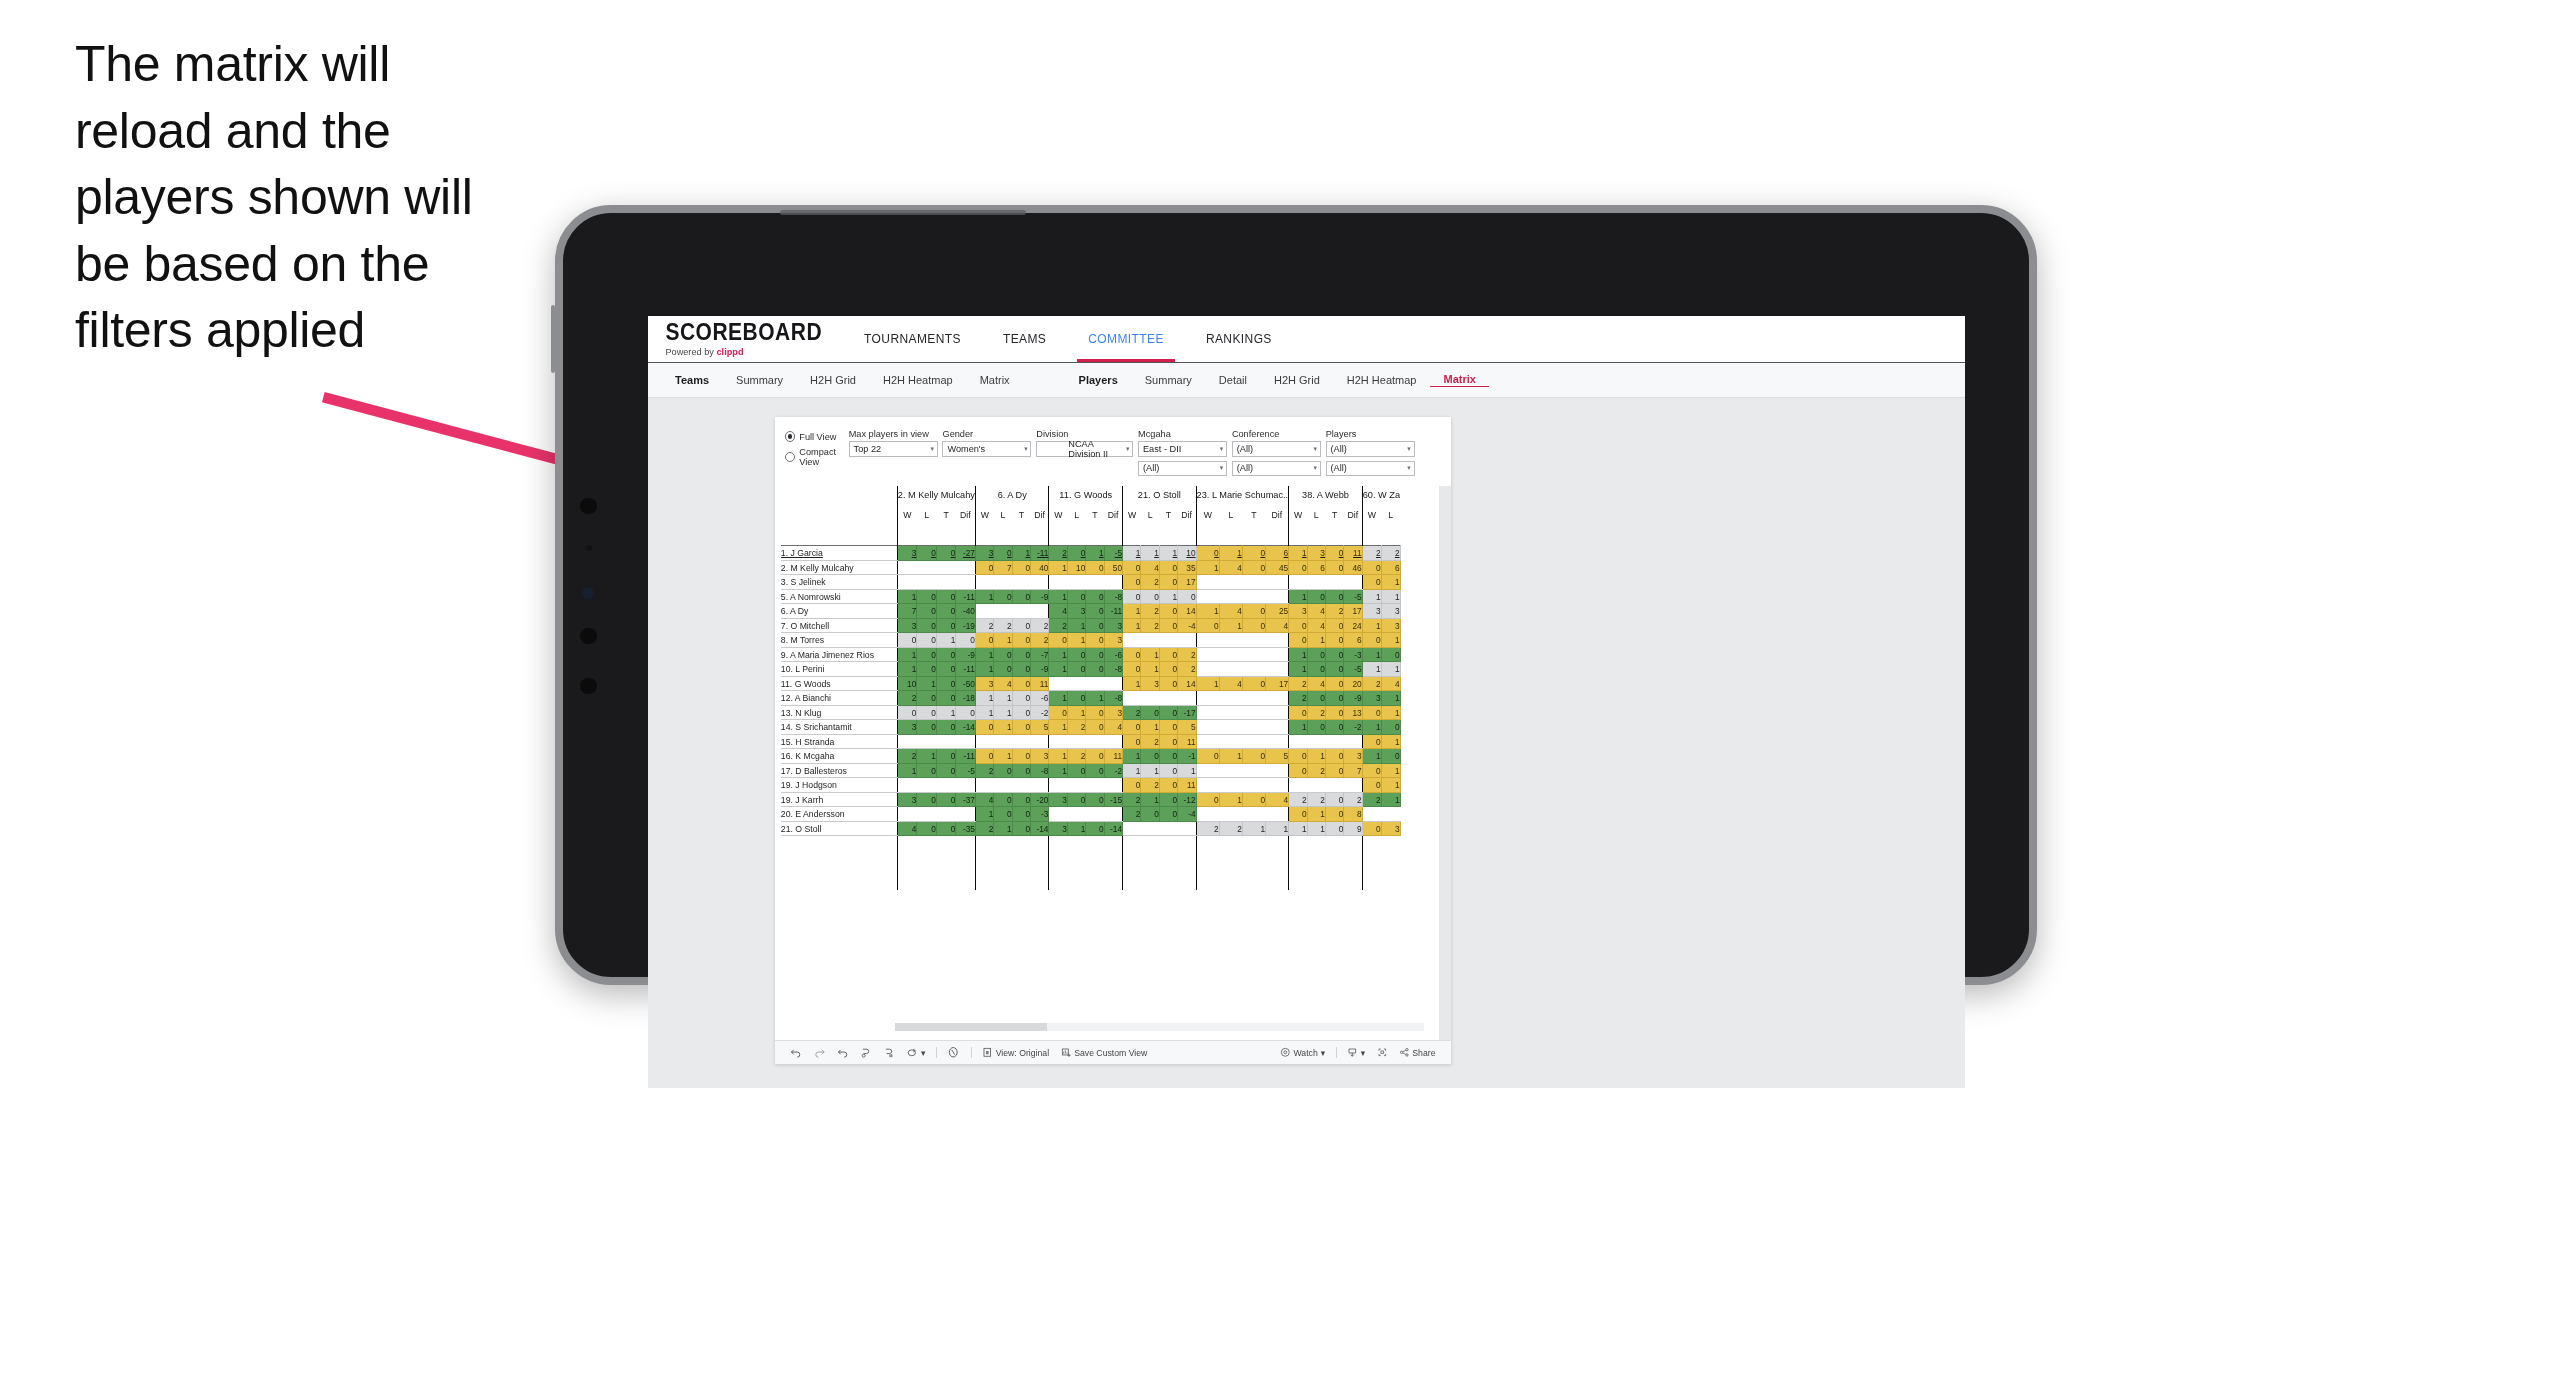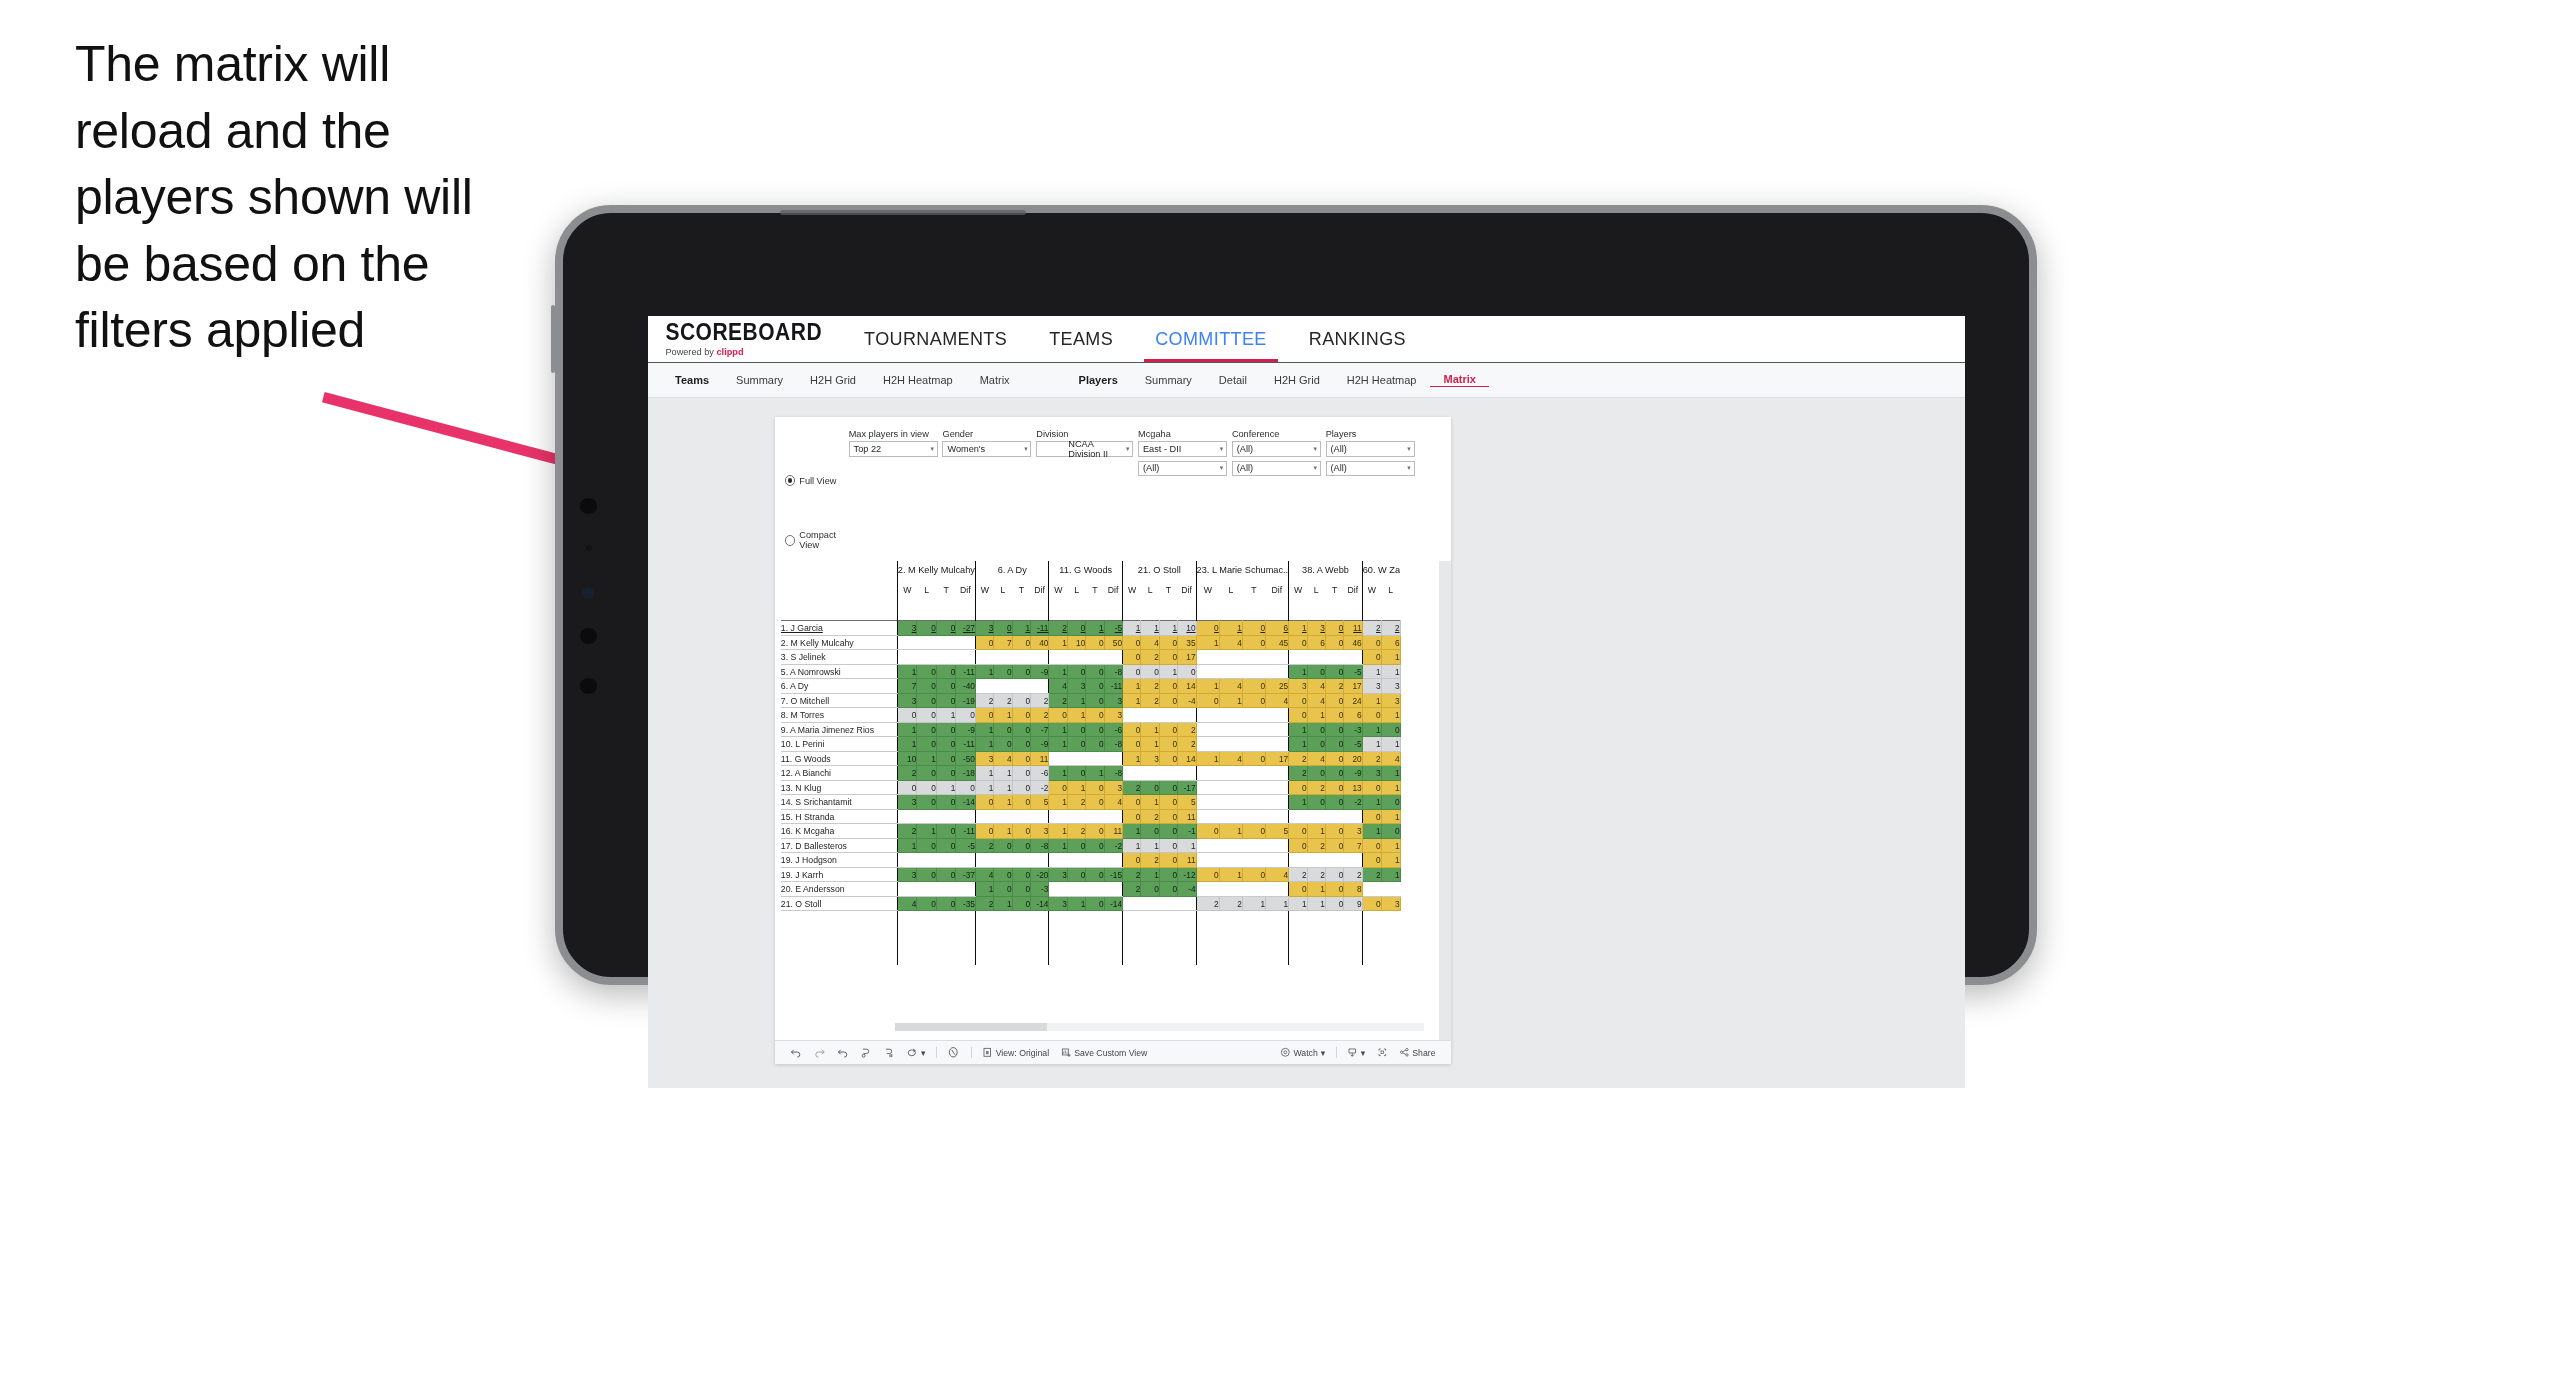--- a/index.html
+++ b/index.html
@@ -67,21 +67,21 @@
   }
   .brand .bname{
     font-size:21px;font-weight:bold;letter-spacing:0.5px;color:#16161a;
     font-family:"Liberation Sans", sans-serif;line-height:1;
     transform:scaleY(1.12);transform-origin:left center;
   }
   .brand .bsub{font-size:9.2px;color:#46464a;margin-top:4.8px;}
   .brand .bsub .pink{color:#e8174c;font-weight:bold;}
   .topnav{display:flex;align-items:stretch;}
   .topnav .titem{
-    display:flex;align-items:center;padding:0 21px;font-size:18px;
+    display:flex;align-items:center;padding:0 21px;font-size:12px;
     color:#26262a;letter-spacing:0.4px;cursor:pointer;position:relative;
   }
   .topnav .titem.active{color:#3b82f6;}
   .topnav .titem.active:after{
     content:"";position:absolute;left:9.7px;right:9.7px;bottom:0;height:2.9px;background:#d2204c;
   }
 
   
   #subnav{
     height:34px;background:#f7f8f9;display:flex;align-items:center;
@@ -98,21 +98,21 @@
   
   #wb{
     position:absolute;left:127px;top:101px;width:676px;height:647px;
     background:#ffffff;box-shadow:0 1px 3.9px rgba(0,0,0,.16);
     display:flex;flex-direction:column;
   }
 
   
   #filters{display:flex;padding:11.6px 9.7px 5.8px 9.7px;gap:0;align-items:flex-start;}
   .viewradios{width:64px;padding-top:2.9px;}
-  .radiorow{display:flex;align-items:center;gap:3.9px;margin-bottom:4.8px;margin-top:44px;}
+  .radiorow{display:flex;align-items:center;gap:3.9px;margin-bottom:4.8px;}
   .radio{width:8.7px;height:8.7px;border-radius:50%;border:1px solid #6e7075;background:#fff;position:relative;flex:none;}
   .radio.on:after{content:"";position:absolute;left:1.9px;top:1.9px;width:4.8px;height:4.8px;border-radius:50%;background:#2b2c2f;}
   .radiorow span{font-size:9.2px;color:#2c2d30;}
   .fgroup{margin-right:4.8px;}
   .flabel{font-size:9.2px;color:#2c2d30;margin-bottom:2.9px;}
   .fsel{
     width:89px;height:15.4px;border:1px solid #b9bbbf;background:#fff;
     display:flex;align-items:center;justify-content:space-between;
     font-size:9.2px;color:#1e1f22;padding:0 2.9px 0 3.9px;box-sizing:border-box;margin-bottom:3.9px;
   }

